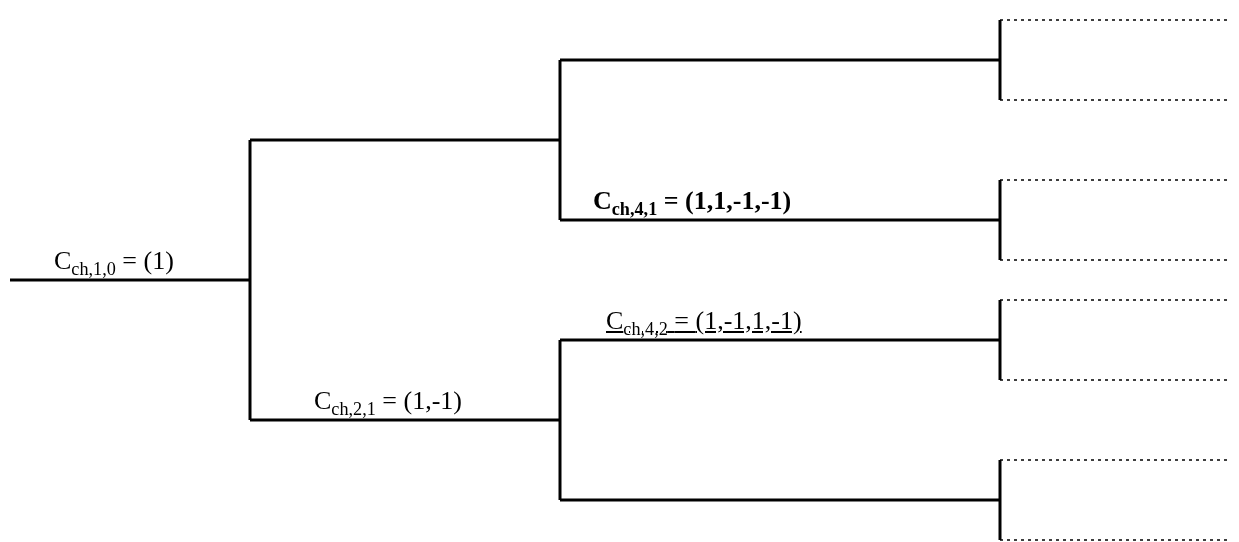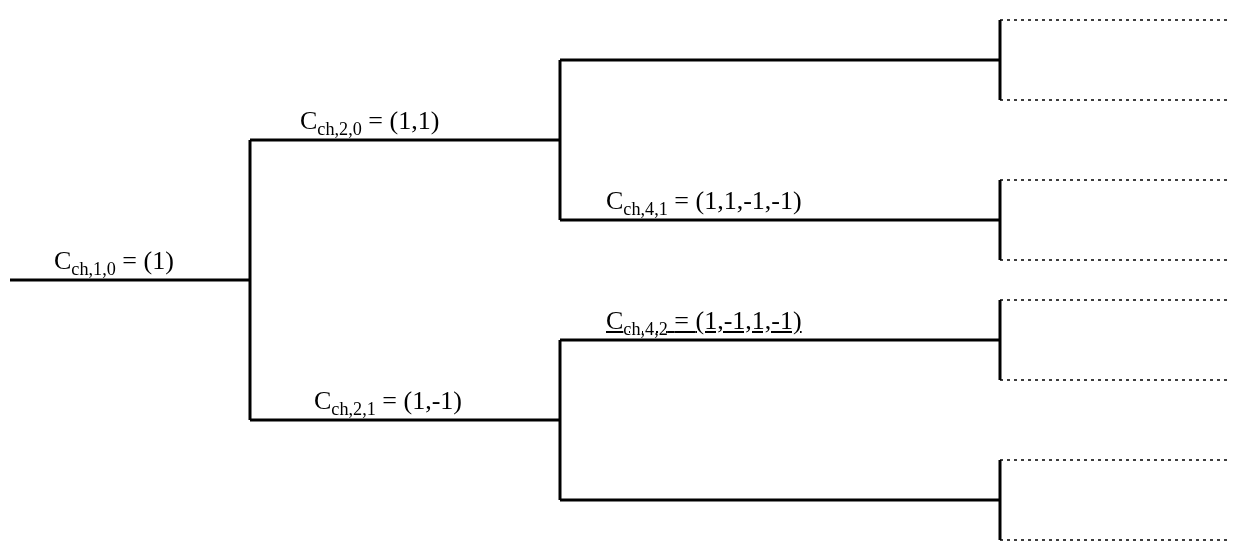--- a/index.html
+++ b/index.html
@@ -67,34 +67,29 @@
     <line x1="1000" y1="460" x2="1230" y2="460" stroke="#000" stroke-width="1.5" stroke-dasharray="3,4"></line>
     <line x1="1000" y1="540" x2="1230" y2="540" stroke="#000" stroke-width="1.5" stroke-dasharray="3,4"></line>
   </svg>
 
   <div class="label" style="left:54px; top:246px;">
     <span>C</span><span class="sub">ch,1,0</span>
     <span> = </span>
     <span>(1)</span>
   </div>
 
-  <div class="label" style="left:300px; top:106px;">
-    <span>C</span><span class="sub">ch,2,0</span>
-    <span> = </span>
-    <span>(1,1)</span>
-  </div>
 
   <div class="label" style="left:314px; top:386px;text-align:right;">
     <span>C</span><span class="sub">ch,2,1</span>
     <span> = </span>
     <span>(1,-1)</span>
   </div>
 
 
-  <div class="label" style="left:606px; top:186px;">
+  <div class="label" style="left:593px; top:186px;font-weight:bold;">
     <span>C</span><span class="sub">ch,4,1</span>
     <span> = </span>
     <span>(1,1,-1,-1)</span>
   </div>
 
   <div class="label" style="left:606px; top:306px;text-decoration:underline;">
     <span>C</span><span class="sub">ch,4,2</span>
     <span> = </span>
     <span>(1,-1,1,-1)</span>
   </div>

